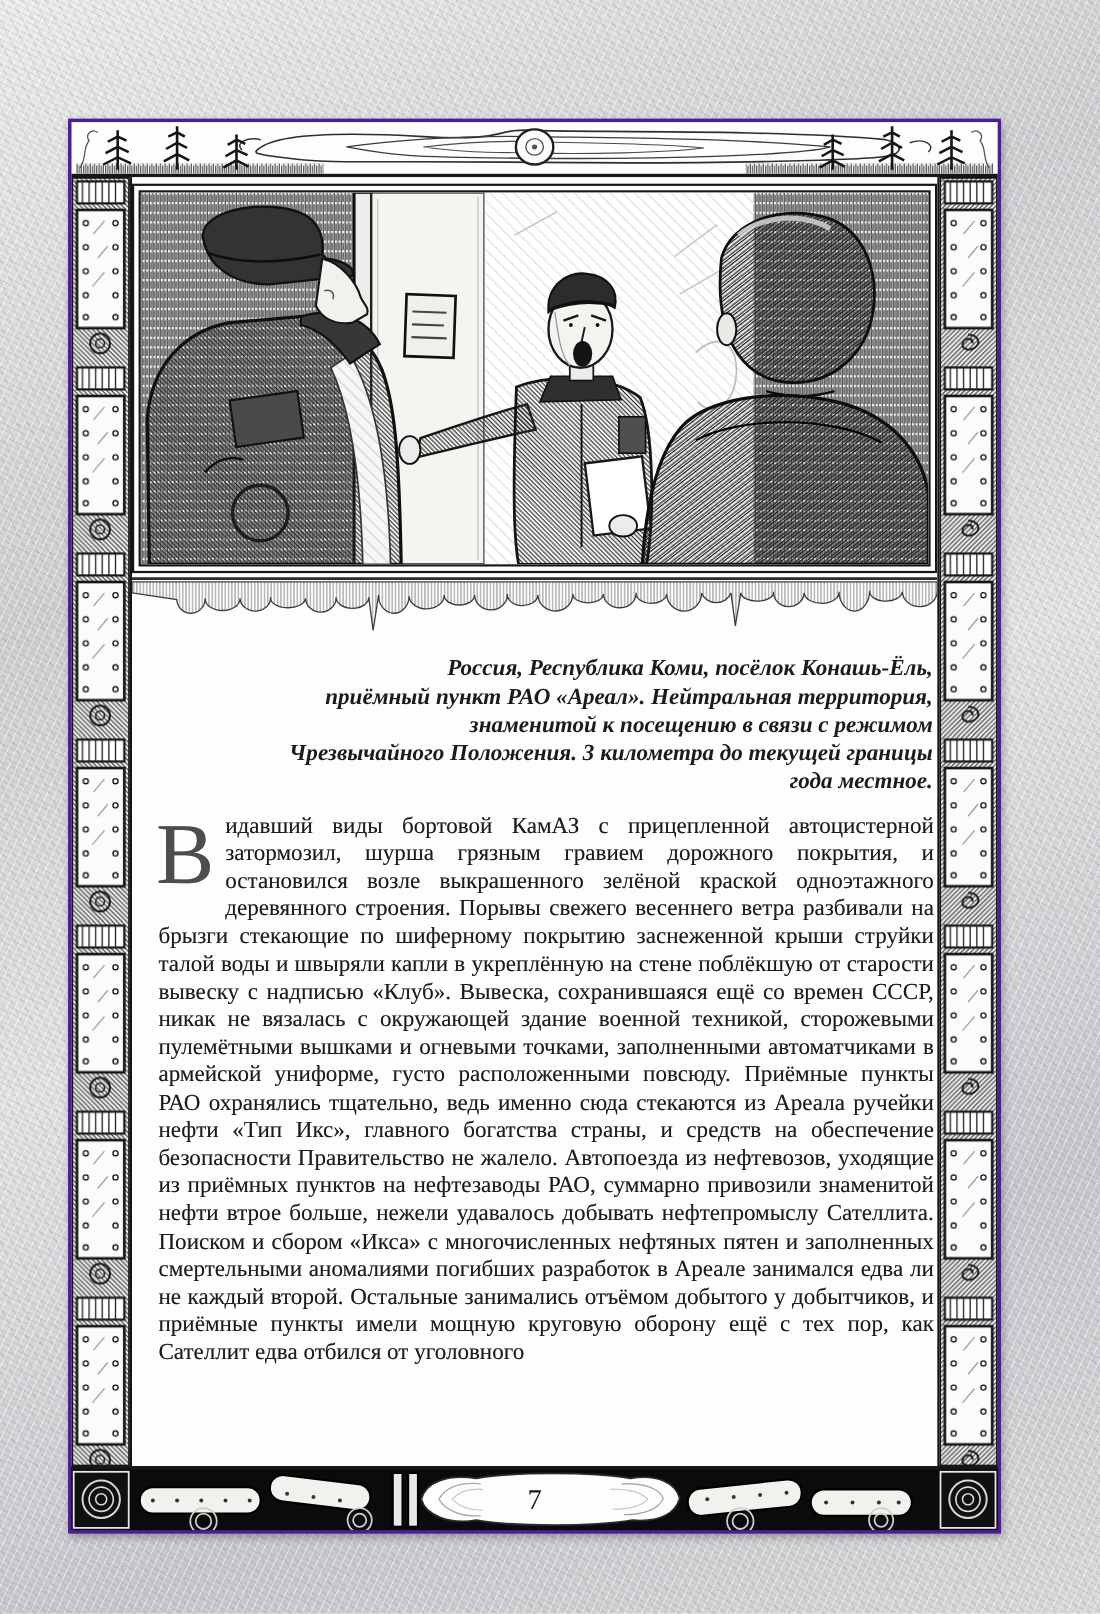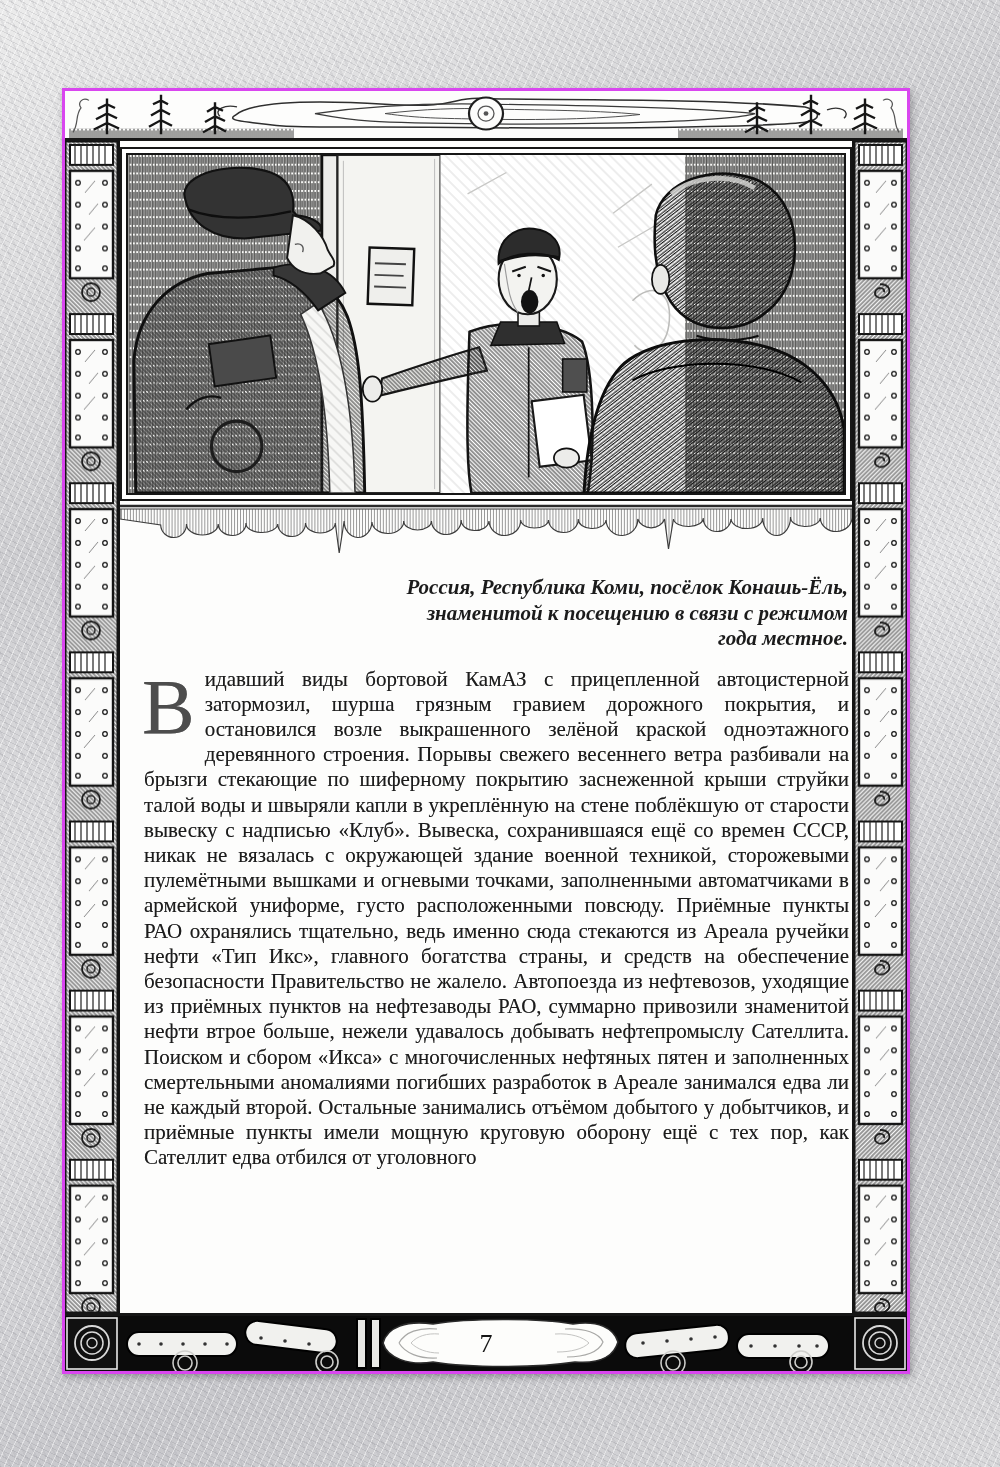--- a/index.html
+++ b/index.html
@@ -6,22 +6,22 @@
   body{
     width:1000px;height:1467px;position:relative;overflow:hidden;
     font-family:"Liberation Serif","DejaVu Serif",serif;
     background:
       repeating-linear-gradient(115deg, rgba(255,255,255,.45) 0 1px, rgba(255,255,255,0) 1px 7px),
       repeating-linear-gradient(27deg, rgba(110,110,118,.16) 0 1px, rgba(110,110,118,0) 1px 5px),
       repeating-linear-gradient(63deg, rgba(150,150,158,.14) 0 2px, rgba(150,150,158,0) 2px 9px),
       linear-gradient(155deg,#ececec 0%,#cfcfd2 30%,#e3e3e5 52%,#c8c8cc 78%,#dadadc 100%);
   }
   .frame{
-    position:absolute;left:62px;top:88px;width:848px;height:1286px;
-    box-sizing:border-box;border:3px solid #d946ef;background:#4c1d95;
+    position:absolute;left:62px;top:108px;width:848px;height:1286px;
+    box-sizing:border-box;border:3px solid #4c1d95;background:#4c1d95;
     box-shadow:2px 3px 7px rgba(40,40,45,.35);
   }
   .cloudband{position:absolute;left:0;top:0;width:842px;height:50px;border-bottom:3px solid #161616;box-sizing:border-box;background:#fdfdfc;}
   .cloudband svg{display:block;width:100%;height:100%;}
   .strip{position:absolute;top:50px;bottom:58px;width:55px;background:#fff;}
   .strip.left{left:0;border-right:2.5px solid #141414;box-sizing:border-box;}
   .strip.right{right:0;border-left:2.5px solid #141414;box-sizing:border-box;}
   .strip svg{display:block;width:100%;height:100%;}
   .content{position:absolute;left:55px;right:55px;top:50px;bottom:58px;background:#fdfdfc;overflow:hidden;}
   .illus-frame{margin:6px 0 0 0;border:2.5px solid #161616;background:#fff;padding:4px;}
@@ -256,21 +256,23 @@
         l-5,30 l-4,-30
         a14,12 0 0 1 -27,0 a16,16 0 0 1 -32,1 a14,9 0 0 1 -28,-1 a15,13 0 0 1 -30,1 a14,8 0 0 1 -28,0 a16,15 0 0 1 -32,1
         a14,10 0 0 1 -28,-1 a15,14 0 0 1 -30,1 a14,9 0 0 1 -28,0 a16,12 0 0 1 -32,1 a14,16 0 0 1 -28,-1
         l-5,32 l-4,-30
         a15,10 0 0 1 -30,0 a14,13 0 0 1 -28,1 a16,9 0 0 1 -32,-1 a14,12 0 0 1 -28,1 a16,11 0 0 1 -32,0 a13,13 0 0 1 -26,1
         L0,18 Z" fill="url(#ic-h)" stroke="#3d3d3d" stroke-width="1.2"></path>
     </svg>
 
     <div class="epigraph">
       <div>Россия, Республика Коми, посёлок Конашь-Ёль,</div>
+      <div>приёмный пункт РАО «Ареал». Нейтральная территория,</div>
       <div>знаменитой к посещению в связи с режимом</div>
+      <div>Чрезвычайного Положения. 3 километра до текущей границы</div>
       <div>года местное.</div>
     </div>
 
     <div class="bodytext">
       <span class="dropcap">В</span><span>идавший виды бортовой КамАЗ с прицепленной автоцистерной затормозил, шурша грязным гравием дорожного покрытия, и остановился возле выкрашенного зелёной краской одноэтажного деревянного строения. Порывы свежего весеннего ветра разбивали на брызги стекающие по шиферному покрытию заснеженной крыши струйки талой воды и швыряли капли в укреплённую на стене поблёкшую от старости вывеску с надписью «Клуб». Вывеска, сохранившаяся ещё со времен СССР, никак не вязалась с окружающей здание военной техникой, сторожевыми пулемётными вышками и огневыми точками, заполненными автоматчиками в армейской униформе, густо расположенными повсюду. Приёмные пункты РАО охранялись тщательно, ведь именно сюда стекаются из Ареала ручейки нефти «Тип Икс», главного богатства страны, и средств на обеспечение безопасности Правительство не жалело. Автопоезда из нефтевозов, уходящие из приёмных пунктов на нефтезаводы РАО, суммарно привозили знаменитой нефти втрое больше, нежели удавалось добывать нефтепромыслу Сателлита. Поиском и сбором «Икса» с многочисленных нефтяных пятен и заполненных смертельными аномалиями погибших разработок в Ареале занимался едва ли не каждый второй. Остальные занимались отъёмом добытого у добытчиков, и приёмные пункты имели мощную круговую оборону ещё с тех пор, как Сателлит едва отбился от уголовного</span>
     </div>
   </div>
 
   <div class="bottomband">
     <svg viewBox="0 0 842 55" preserveAspectRatio="none">

